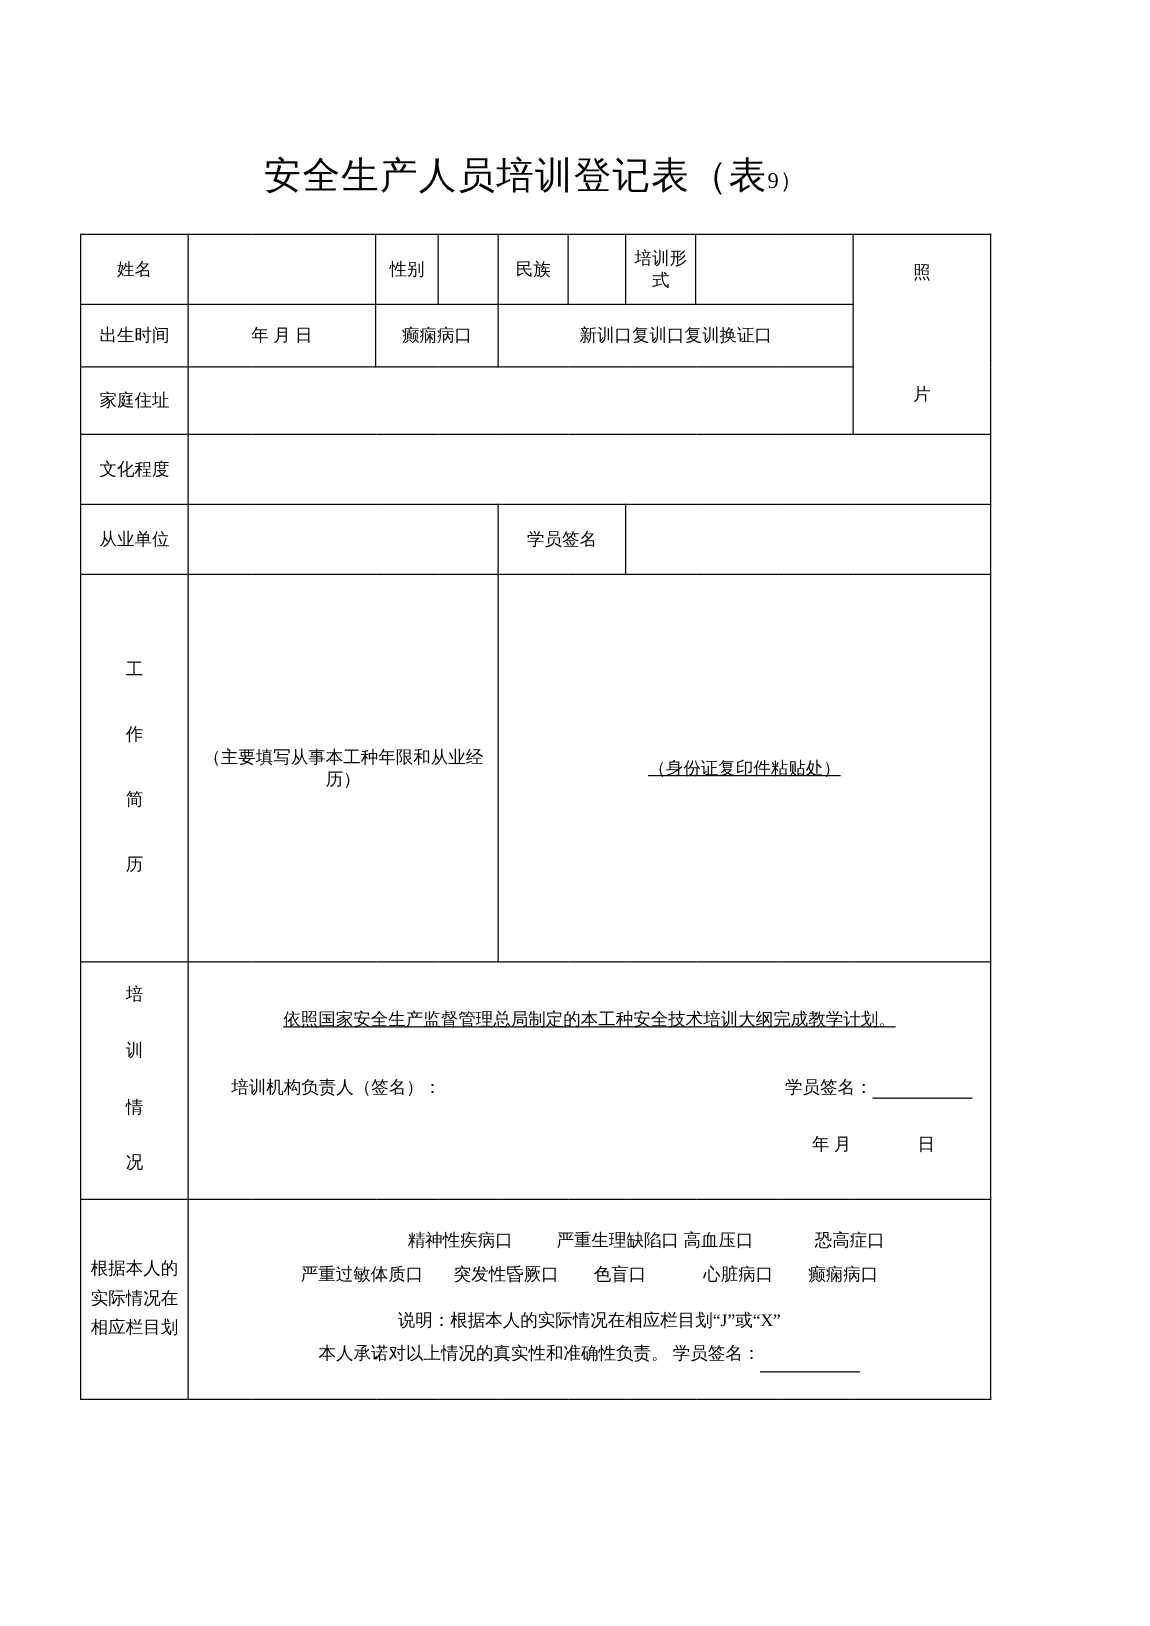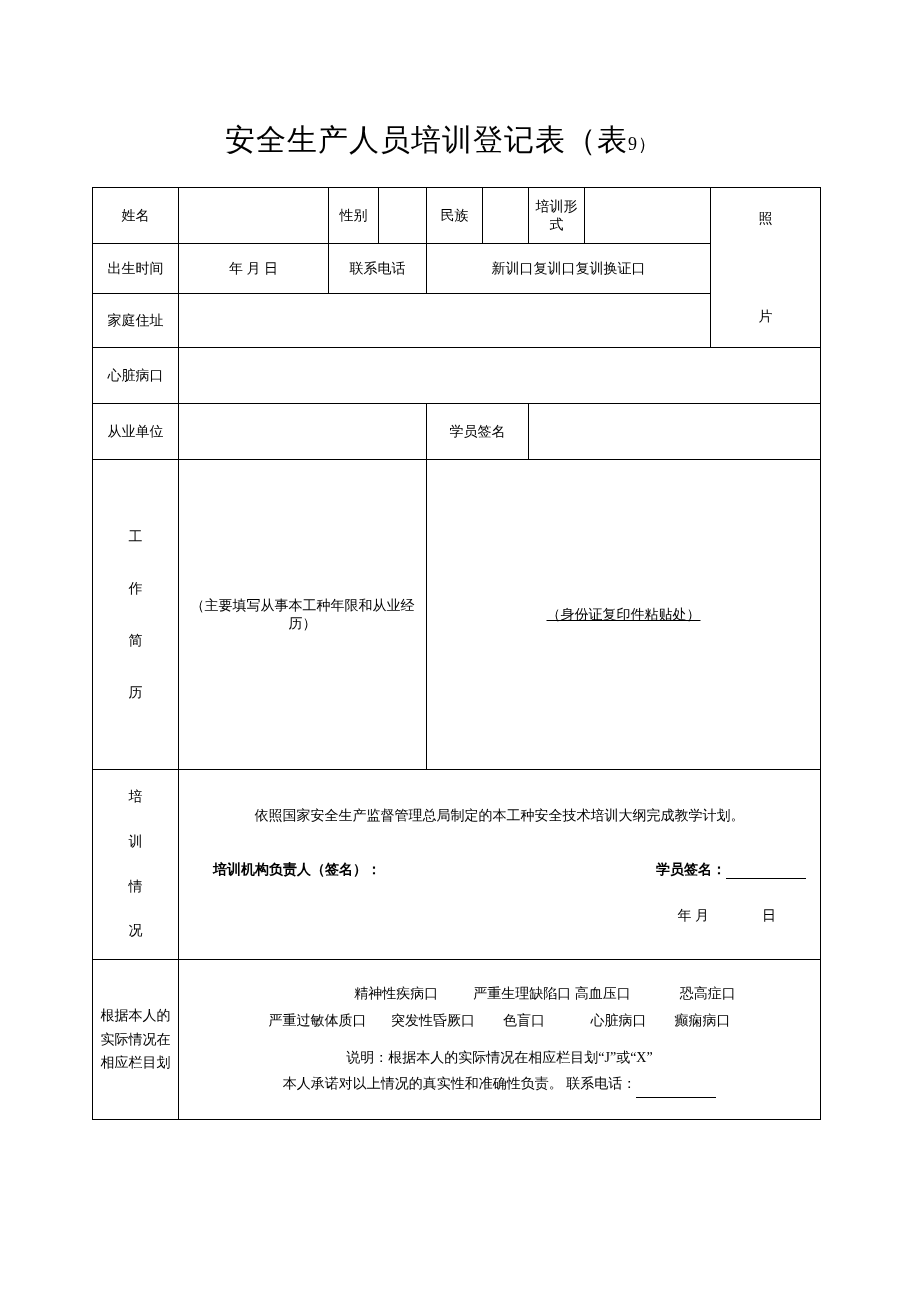--- a/index.html
+++ b/index.html
@@ -4,21 +4,21 @@
 <style>
   body {
     font-family: "SimSun", "宋体", serif;
     background: #fff;
     margin: 0;
     padding: 0;
     width: 920px;
   }
   .page {
     width: 880px;
-    padding: 120px 90px 40px 92px;
+    padding: 120px 90px 40px 64px;
     box-sizing: border-box;
   }
   h1.title {
     font-family: "SimSun", serif;
     font-weight: normal;
     font-size: 30px;
     text-align: center;
     margin: 0 0 26px 0;
     letter-spacing: 1px;
   }
@@ -65,22 +65,22 @@
   .idcopy {
     font-size: 14px;
     text-decoration: underline;
   }
   .train-block {
     text-align: left;
     font-size: 14px;
     padding: 6px 10px 6px 20px;
     vertical-align: top;
   }
-  .train-top { margin: 2px 0 36px 0; }
-  .train-sign { display:flex; justify-content:space-between; margin-bottom:28px;font-weight:bold;}
+  .train-top { margin: 2px 0 36px 0; text-decoration: underline; }
+  .train-sign { display:flex; justify-content:space-between; margin-bottom:28px;}
   .train-date { text-align:right; padding-right:40px;}
   .uline { display:inline-block; border-bottom:1px solid #000; width:80px; height:14px; vertical-align:bottom;}
   .health-block {
     text-align:left;
     font-size:14px;
     padding:14px 8px 10px 2px;
     vertical-align: top;
     line-height:1.9;
   }
   .health-row { white-space:pre;font-family:Liberation Serif, serif; }
@@ -118,31 +118,31 @@
       <td class="lbl">民族</td>
       <td></td>
       <td class="lbl">培训形式</td>
       <td colspan="2"></td>
       <td rowspan="3" class="photo">照<br><br>片</td>
     </tr>
 
     <tr style="height:50px">
       <td class="lbl">出生时间</td>
       <td colspan="2">年 月 日</td>
-      <td class="lbl" colspan="2">联系电话</td>
+      <td class="lbl" colspan="2">癫痫病口</td>
       <td colspan="5">新训口复训口复训换证口</td>
     </tr>
 
     <tr style="height:54px">
       <td class="lbl">家庭住址</td>
       <td colspan="9"></td>
     </tr>
 
     <tr style="height:56px">
-      <td class="lbl">心脏病口</td>
+      <td class="lbl">文化程度</td>
       <td colspan="10"></td>
     </tr>
 
     <tr style="height:56px">
       <td class="lbl">从业单位</td>
       <td colspan="4"></td>
       <td class="lbl" colspan="2">学员签名</td>
       <td colspan="4"></td>
     </tr>
 
@@ -172,19 +172,19 @@
         </div>
       </td>
     </tr>
 
     <tr style="height:160px">
       <td class="lbl" style="line-height:1.7">根据本人的实际情况在相应栏目划</td>
       <td colspan="10" class="health-block">
         <div class="health-row">                          精神性疾病口          严重生理缺陷口 高血压口              恐高症口</div>
         <div class="health-row">严重过敏体质口       突发性昏厥口        色盲口             心脏病口        癫痫病口</div>
         <div class="health-note">说明：根据本人的实际情况在相应栏目划“J”或“X”</div>
-        <div><span>          本人承诺对以上情况的真实性和准确性负责。            联系电话：</span><span class="uline"></span></div>
+        <div><span>          本人承诺对以上情况的真实性和准确性负责。            学员签名：</span><span class="uline"></span></div>
       </td>
     </tr>
 
   </tbody>
     </table>
 </div>
 
 </body></html>

